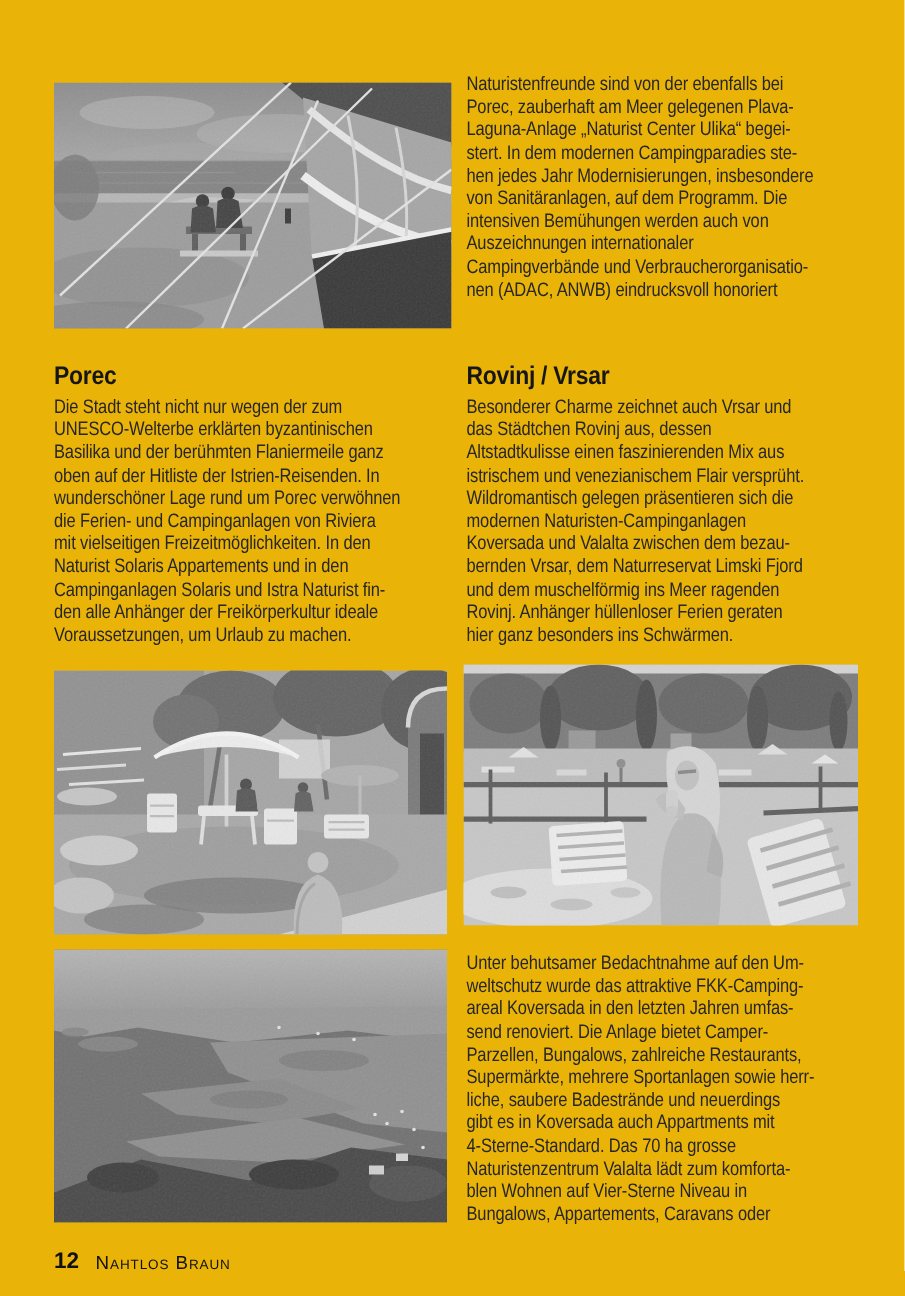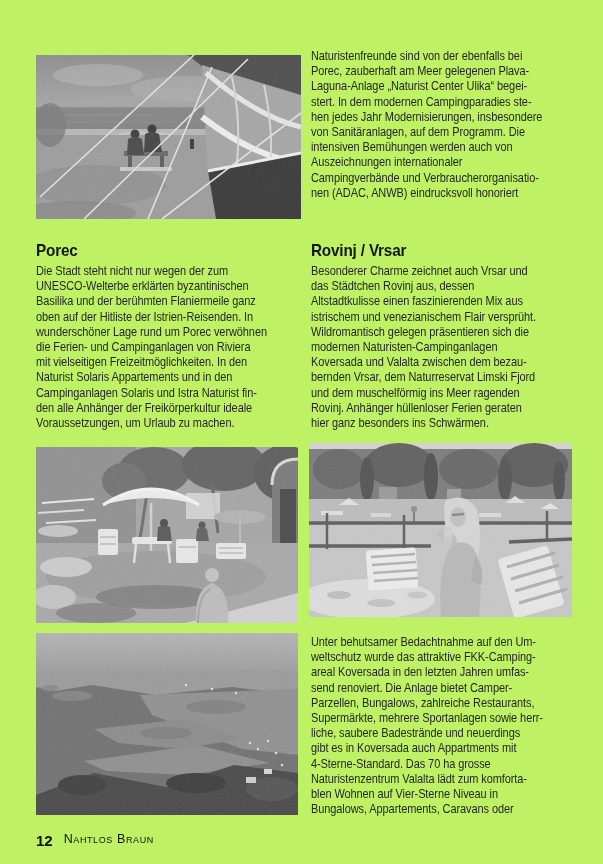--- a/index.html
+++ b/index.html
@@ -1,19 +1,19 @@
 <!DOCTYPE html>
 <html><head>
 <meta charset="utf-8">
 <style>
   html,body{margin:0;padding:0;background:#ffffff;}
   .page{
     position:relative;
     width:603px;height:864px;
-    background:#bef264;
+    background:#eab308;
     overflow:hidden;
     font-family:"Liberation Sans", sans-serif;
   }
   .photo{
     position:absolute;margin:0;padding:0;line-height:0;
   }
   .photo svg{display:block;}
   .body-text{
     position:absolute;
     font-size:13px;
@@ -29,21 +29,21 @@
     font-size:17px;
     font-weight:700;
     color:#161616;
     letter-spacing:-0.2px;
     white-space:pre;
     transform:scaleX(0.9);
     transform-origin:0 0;
   }
   .footer{
     position:absolute;left:36px;top:832px;
-    display:flex;align-items:flex-start;gap:11px;color:#111;
+    display:flex;align-items:flex-end;gap:11px;color:#111;
   }
   .page-number{font-size:15px;font-weight:700;letter-spacing:0;}
   .magazine-title{
     font-size:12.5px;font-weight:400;
     font-variant:small-caps;letter-spacing:0.6px;
   }
 </style>
 </head>
 <body>
 

